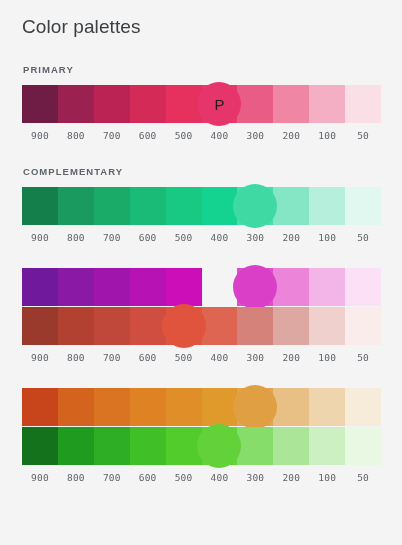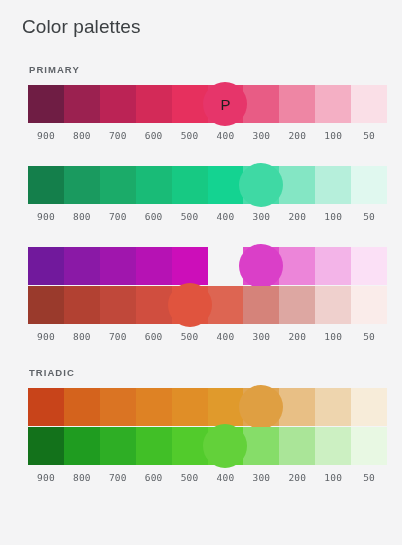--- a/index.html
+++ b/index.html
@@ -28,21 +28,21 @@
     font-weight: 400;
     color: #3c4043;
     letter-spacing: 0.1px;
     padding: 14px 0 0 22px;
     margin: 0;
     line-height: 26px;
   }
 
   
   .section {
-    padding: 0 28px;
+    padding: 0 22px;
     margin-top: 23px;
   }
   .section:first-of-type {
     margin-top: 24px;
   }
 
   .section-label {
     font-size: 9.5px;
     font-weight: 700;
     color: #5f6368;
@@ -131,20 +131,21 @@
           <div class="tick">600</div>
           <div class="tick">500</div>
           <div class="tick">400</div>
           <div class="tick">300</div>
           <div class="tick">200</div>
           <div class="tick">100</div>
           <div class="tick">50</div>
         </div>
       </div>
       <div class="section">
+        <div class="section-label">COMPLEMENTARY</div>
         <div class="ramp">
           <div class="swatch" title="900 #147f4b" style="background: rgb(20, 127, 75);"></div>
           <div class="swatch" title="800 #1a9a5f" style="background: rgb(26, 154, 95);"></div>
           <div class="swatch" title="700 #1bab69" style="background: rgb(27, 171, 105);"></div>
           <div class="swatch" title="600 #19bb77" style="background: rgb(25, 187, 119);"></div>
           <div class="swatch" title="500 #17c983" style="background: rgb(23, 201, 131);"></div>
           <div class="swatch" title="400 #14d391" style="background: rgb(20, 211, 145);"></div>
           <div class="swatch" title="300 #4bdcab" style="background: rgb(75, 220, 171);"></div>
           <div class="swatch" title="200 #84e6c4" style="background: rgb(132, 230, 196);"></div>
           <div class="swatch" title="100 #b6efdb" style="background: rgb(182, 239, 219);"></div>
@@ -198,21 +199,20 @@
           <div class="tick">600</div>
           <div class="tick">500</div>
           <div class="tick">400</div>
           <div class="tick">300</div>
           <div class="tick">200</div>
           <div class="tick">100</div>
           <div class="tick">50</div>
         </div>
       </div>
       <div class="section">
-        <div class="section-label">TRIADIC</div>
         <div class="ramp">
           <div class="swatch" title="900 #c8441a" style="background: rgb(200, 68, 26);"></div>
           <div class="swatch" title="800 #d4631d" style="background: rgb(212, 99, 29);"></div>
           <div class="swatch" title="700 #da7423" style="background: rgb(218, 116, 35);"></div>
           <div class="swatch" title="600 #de8224" style="background: rgb(222, 130, 36);"></div>
           <div class="swatch" title="500 #e08e27" style="background: rgb(224, 142, 39);"></div>
           <div class="swatch" title="400 #e09a2c" style="background: rgb(224, 154, 44);"></div>
           <div class="swatch" title="300 #e0a553" style="background: rgb(224, 165, 83);"></div>
           <div class="swatch" title="200 #e8bf85" style="background: rgb(232, 191, 133);"></div>
           <div class="swatch" title="100 #eed5ae" style="background: rgb(238, 213, 174);"></div>

